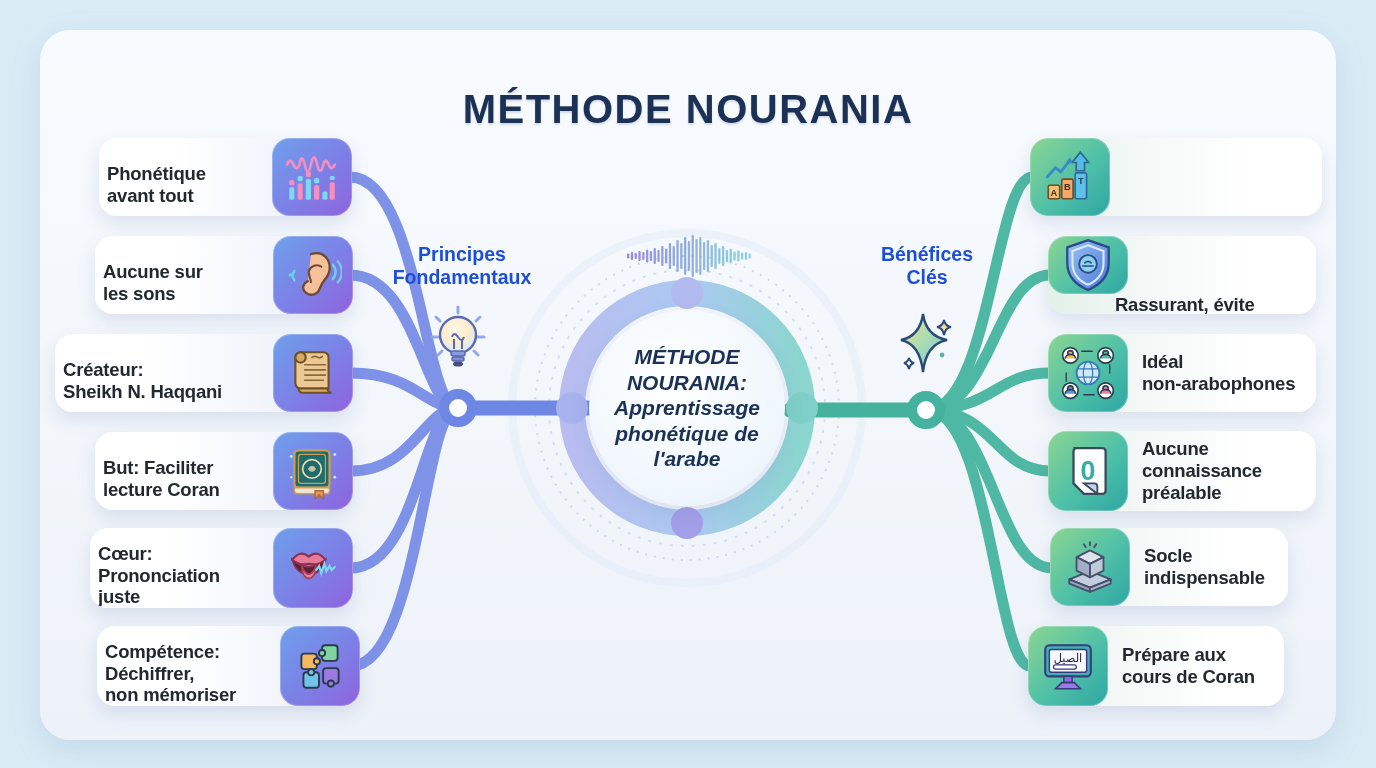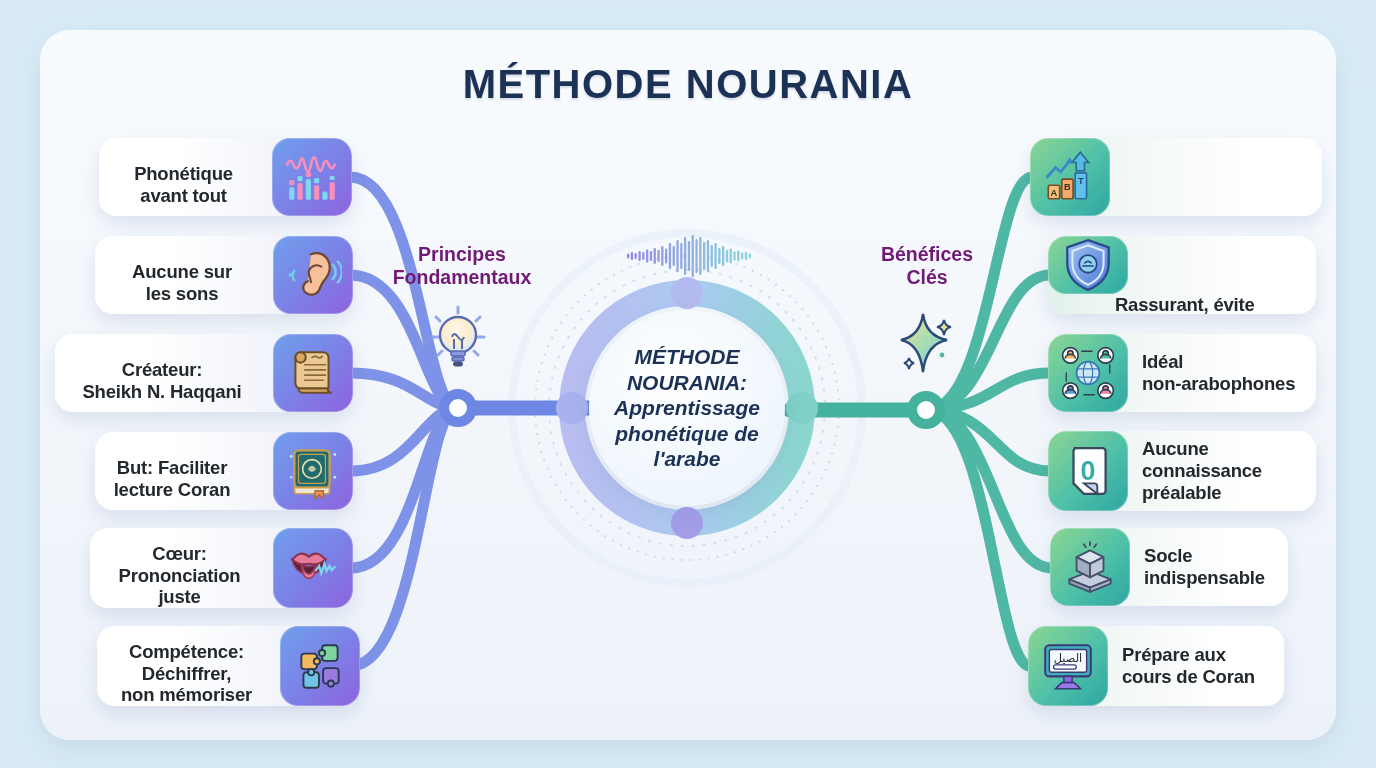--- a/index.html
+++ b/index.html
@@ -10,49 +10,49 @@
     background-color:#d9ecf6;
     position:relative;
   }
   .stage{
     position:absolute;left:40px;top:30px;width:1296px;height:710px;
     background:linear-gradient(180deg,#f8fbfe 0%,#f2f6fb 60%,#edf2f9 100%);
     border-radius:30px;
     box-shadow:0 10px 30px rgba(110,130,170,.18);
   }
   .page-title{
-    position:absolute;left:0;right:0;top:32px;margin:0;
+    position:absolute;left:0;right:0;top:57px;margin:0;
     text-align:center;font-size:40px;font-weight:800;letter-spacing:1.5px;
     color:#1c3156;text-shadow:0 2px 2px rgba(28,49,86,.15);
   }
   svg.layer{position:absolute;left:0;top:0;width:1376px;height:768px;pointer-events:none;}
   .card{
     position:absolute;display:flex;align-items:center;
     border-radius:18px;
     box-shadow:0 8px 18px rgba(90,110,165,.16);
     overflow:hidden;
   }
   .card.left-side{background:linear-gradient(90deg,#ffffff 30%,#eef1fa 85%,#e7ecf8 100%);}
   .card.right-side{background:linear-gradient(90deg,#e2f1ea 0%,#f3f8f6 35%,#ffffff 75%);}
   .card-label{
     flex:1;font-size:18.5px;font-weight:700;line-height:1.18;color:#23282f;
     white-space:pre-line;letter-spacing:-0.2px;
   }
-  .card.left-side .card-label{text-align:center;padding:0 12px 0 8px;margin-top:15px;}
+  .card.left-side .card-label{text-align:left;padding:0 12px 0 8px;margin-top:15px;}
   .card.right-side .card-label{text-align:left;padding:0 8px 0 14px;}
   .icon-tile{
     width:80px;align-self:stretch;flex:none;border-radius:18px;
     display:flex;align-items:center;justify-content:center;
     box-shadow:inset 0 0 0 1px rgba(255,255,255,.25);
   }
   .icon-tile.blue{background:linear-gradient(135deg,#6fa0ec 0%,#7d7fe6 55%,#8f63de 100%);}
   .icon-tile.green{background:linear-gradient(135deg,#8cd692 0%,#4fc0a8 55%,#2da6a2 100%);}
   .branch-label{
     position:absolute;text-align:center;font-size:19.5px;font-weight:800;
-    color:#701a75;white-space:pre-line;line-height:1.2;
+    color:#1d4ed8;white-space:pre-line;line-height:1.2;
   }
   .branch-icon{position:absolute;}
   .center-node{
     position:absolute;left:589px;top:310px;width:196px;height:196px;border-radius:50%;
     background:radial-gradient(circle at 42% 35%,#ffffff 0%,#f2f8fd 55%,#e8f1fa 100%);
     display:flex;align-items:center;justify-content:center;
     box-shadow:0 6px 18px rgba(100,120,170,.18);
     font-style:italic;
   }
   .center-label{

